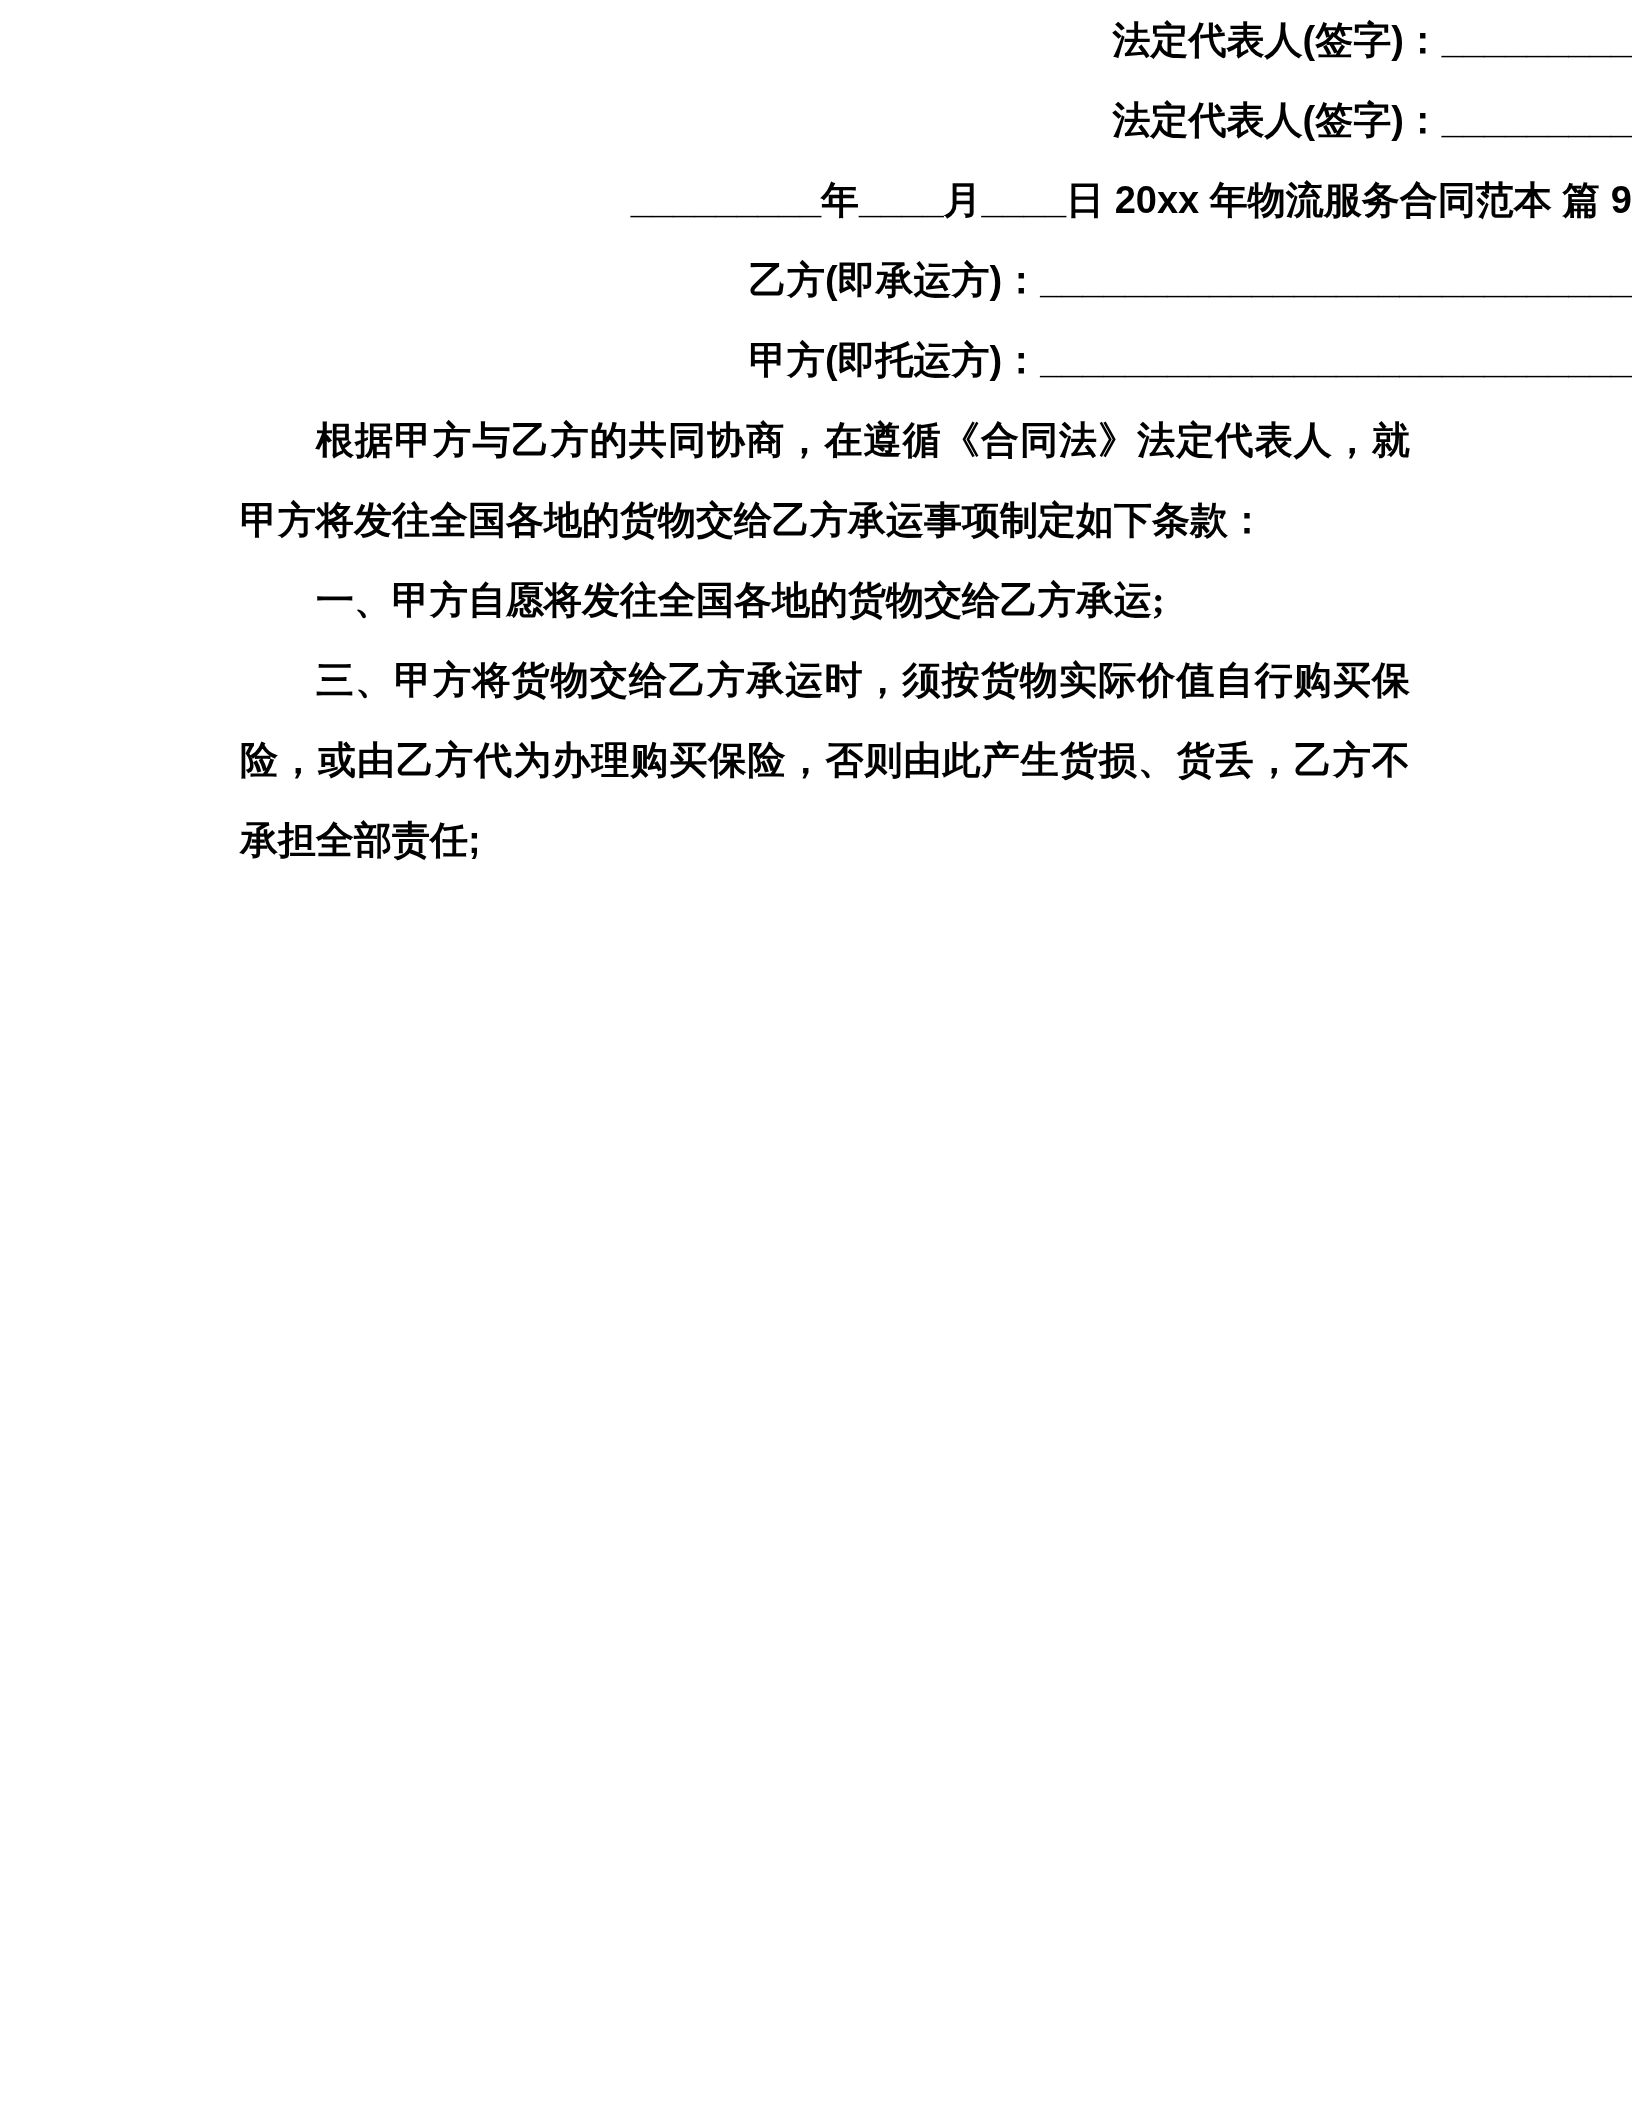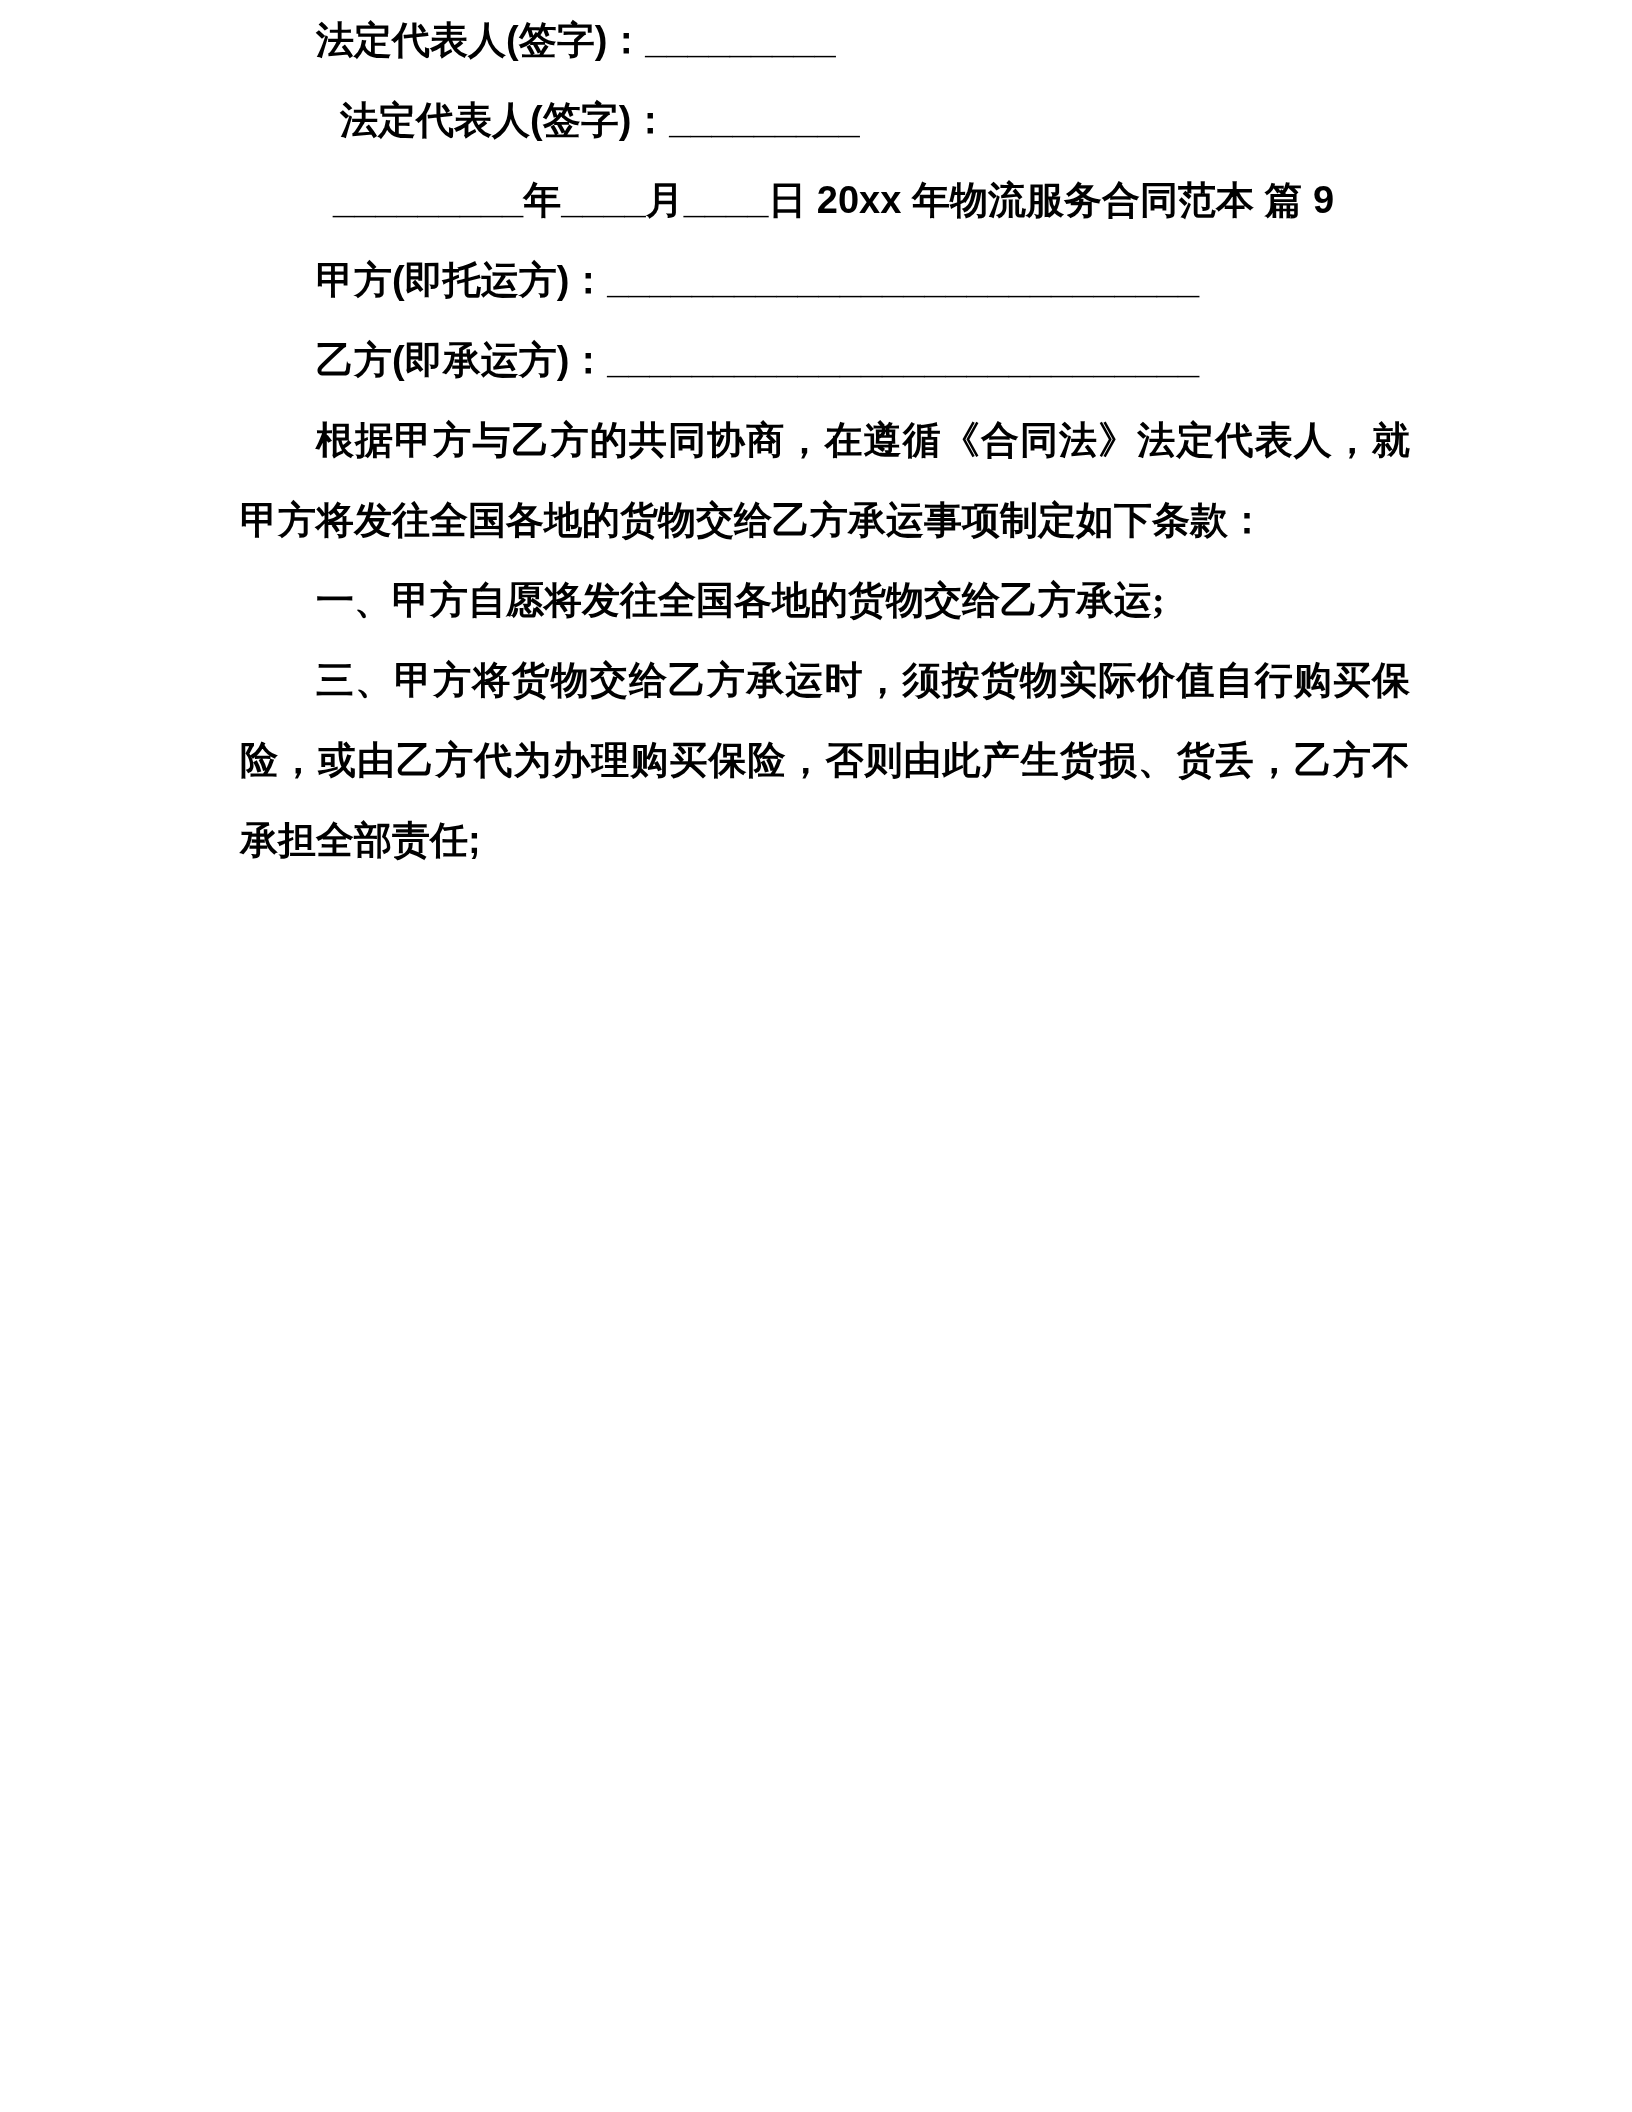--- a/index.html
+++ b/index.html
@@ -21,21 +21,21 @@
     box-sizing: border-box;
     padding: 0 0 0 240px;
   }
   .doc p {
     margin: 0;
     padding: 0;
     width: 1170px;
     text-align: justify;
   }
   
-  .doc p.single { text-align: left; white-space: nowrap; width: auto; }
+  .doc p.single { text-align: right; white-space: nowrap; width: auto; }
 
   .sig-line-1   { margin-top: 180px; text-indent: 76px;  }
   .sig-line-2   { margin-top: 130px; text-indent: 100px; }
   .date-line    { margin-top: 20px;  text-indent: 57px;  }
   .section-head { margin-top: 210px; text-indent: 93px;  }
   .party-a      { margin-top: 30px;  text-indent: 76px;  }
   .party-b      { margin-top: 20px;  text-indent: 76px;  }
   .intro        { margin-top: 20px;  text-indent: 2em;   }
   .clause-1     { margin-top: 30px;  text-indent: 2em; font-family: Liberation Serif, serif;   }
   .clause-2     { margin-top: 20px;  text-indent: 2em;   }
@@ -47,23 +47,23 @@
 <div class="page">
   <div class="doc">
 
     <p class="single sig-line-1">法定代表人(签字)：_________</p>
 
     <p class="single sig-line-2">法定代表人(签字)：_________</p>
 
 
     <p class="single section-head">_________年____月____日 20xx 年物流服务合同范本 篇 9</p>
 
+    <p class="single party-b">乙方(即承运方)：____________________________</p>
+
     <p class="single party-a">甲方(即托运方)：____________________________</p>
-
-    <p class="single party-b">乙方(即承运方)：____________________________</p>
 
     <p class="intro">根据甲方与乙方的共同协商，在遵循《合同法》法定代表人，就甲方将发往全国各地的货物交给乙方承运事项制定如下条款：</p>
 
     <p class="clause-1">一、甲方自愿将发往全国各地的货物交给乙方承运;</p>
 
 
     <p class="clause-3">三、甲方将货物交给乙方承运时，须按货物实际价值自行购买保险，或由乙方代为办理购买保险，否则由此产生货损、货丢，乙方不承担全部责任;</p>
 
   </div>
 </div>

